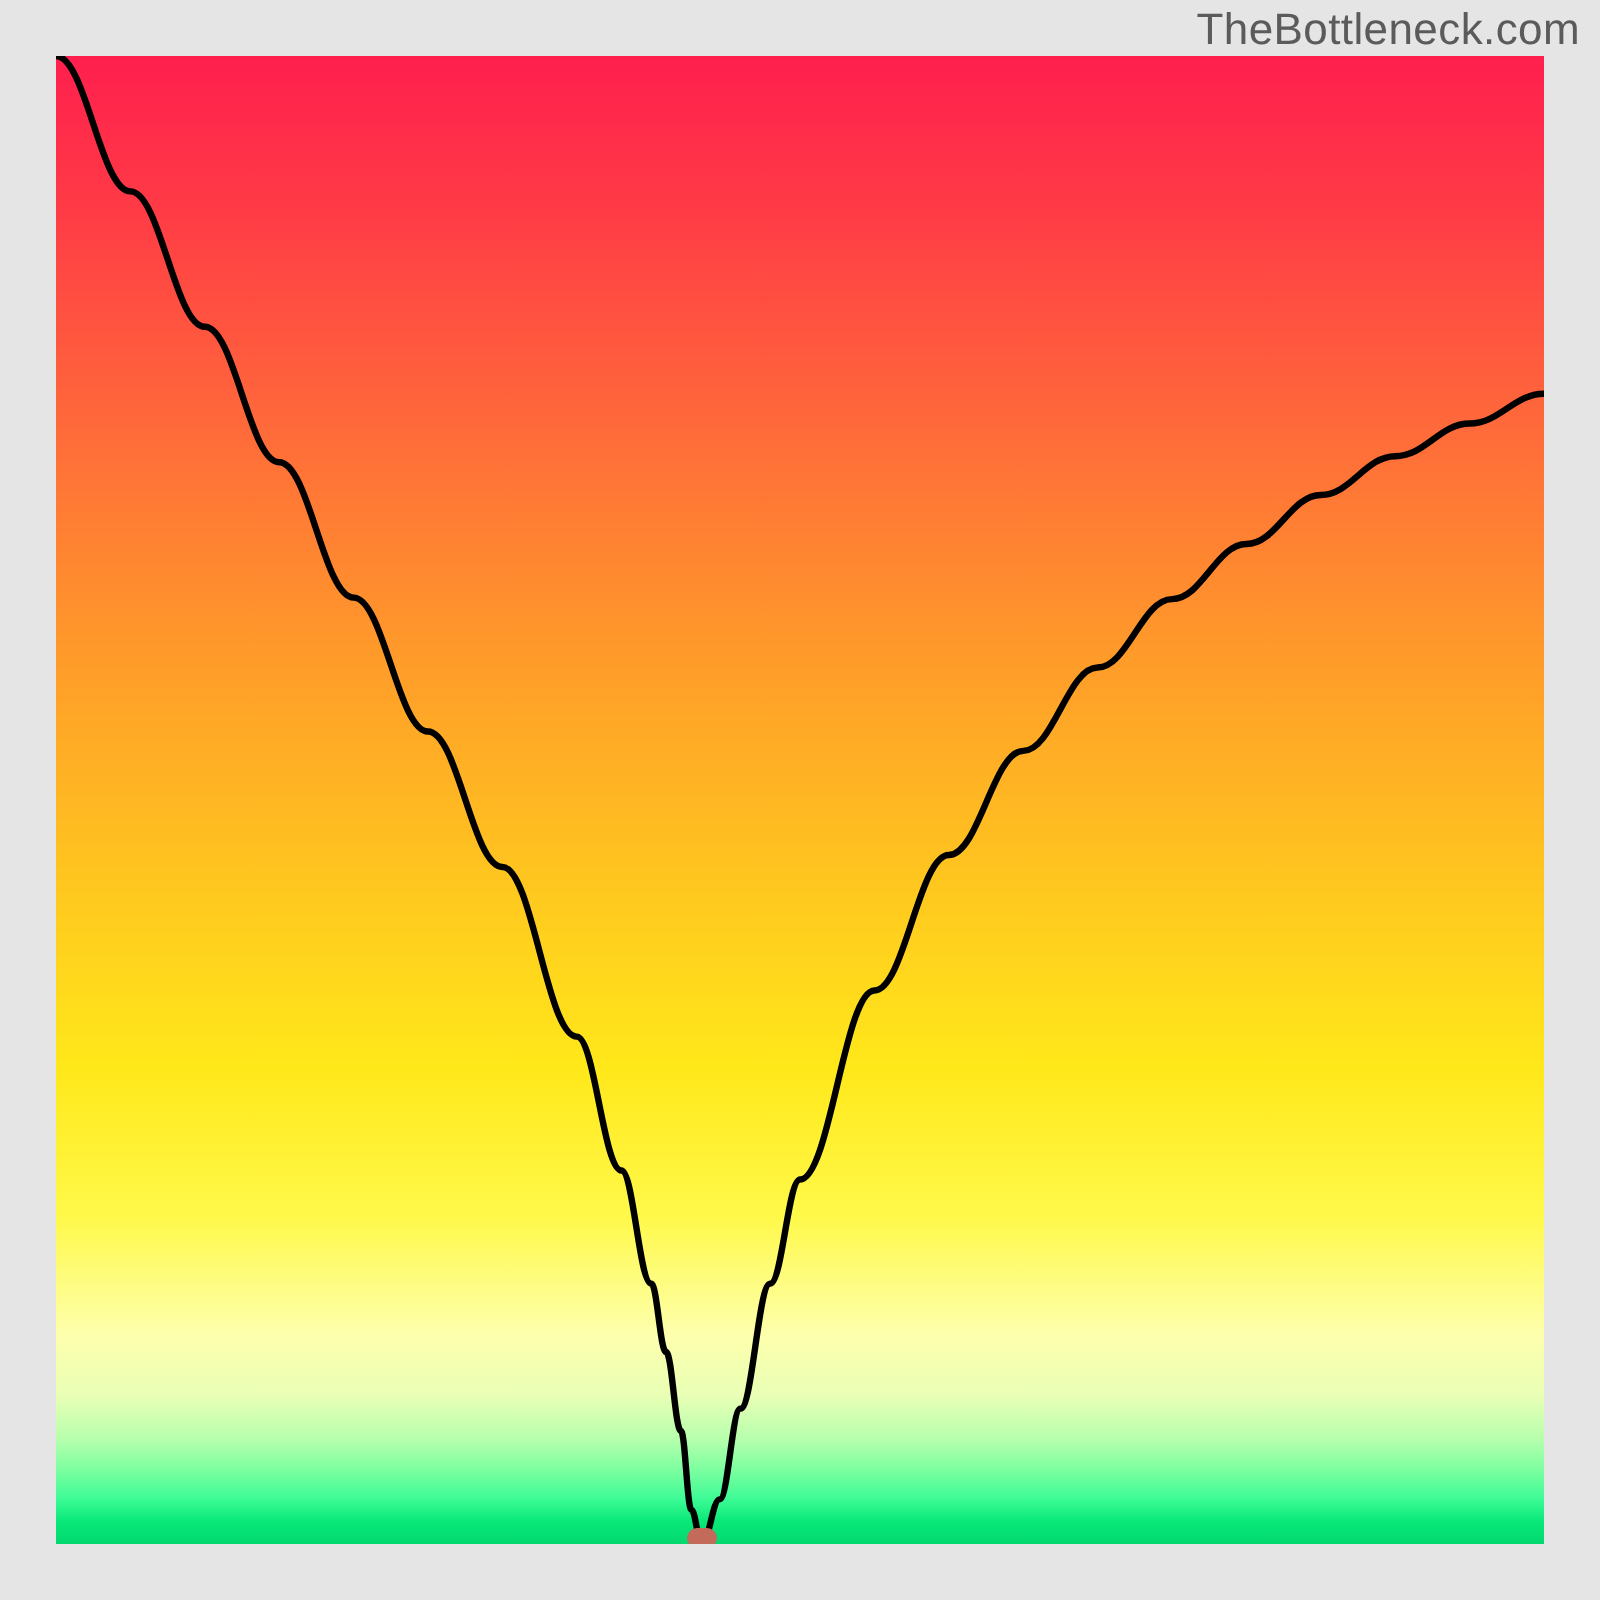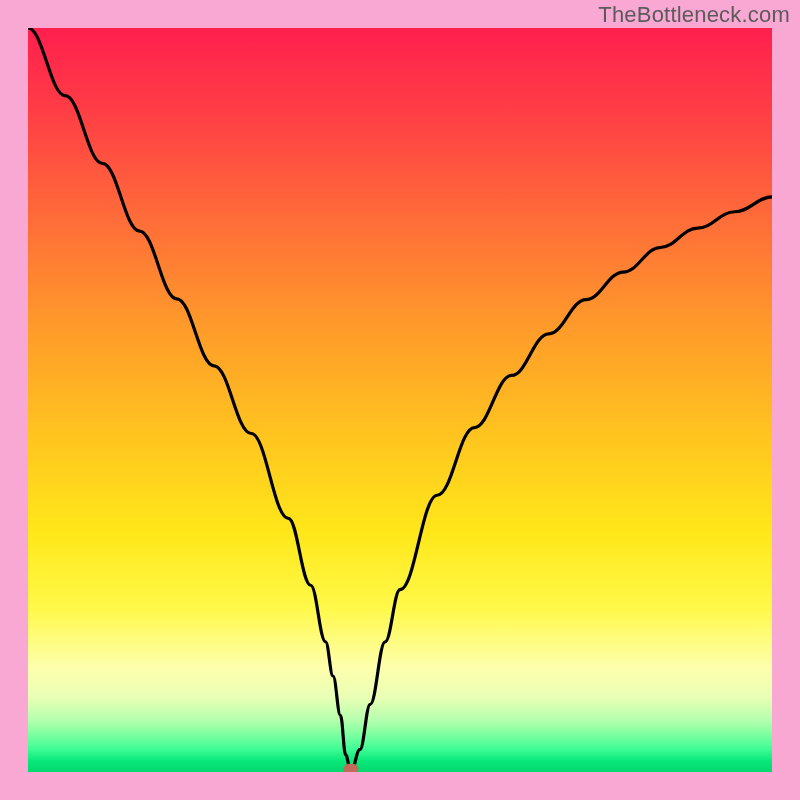--- a/index.html
+++ b/index.html
@@ -8,21 +8,21 @@
     width: 800px;
     height: 800px;
     background: #000;
     font-family: Arial, Helvetica, sans-serif;
     overflow: hidden;
   }
   .frame {
     position: relative;
     width: 800px;
     height: 800px;
-    background: #f9a8d4;
+    background: #e5e5e5;
   }
   .watermark {
     position: absolute;
     top: 2px;
     right: 10px;
     color: #5b5b5b;
     font-size: 22px;
     font-weight: 500;
     letter-spacing: 0.2px;
     user-select: none;

